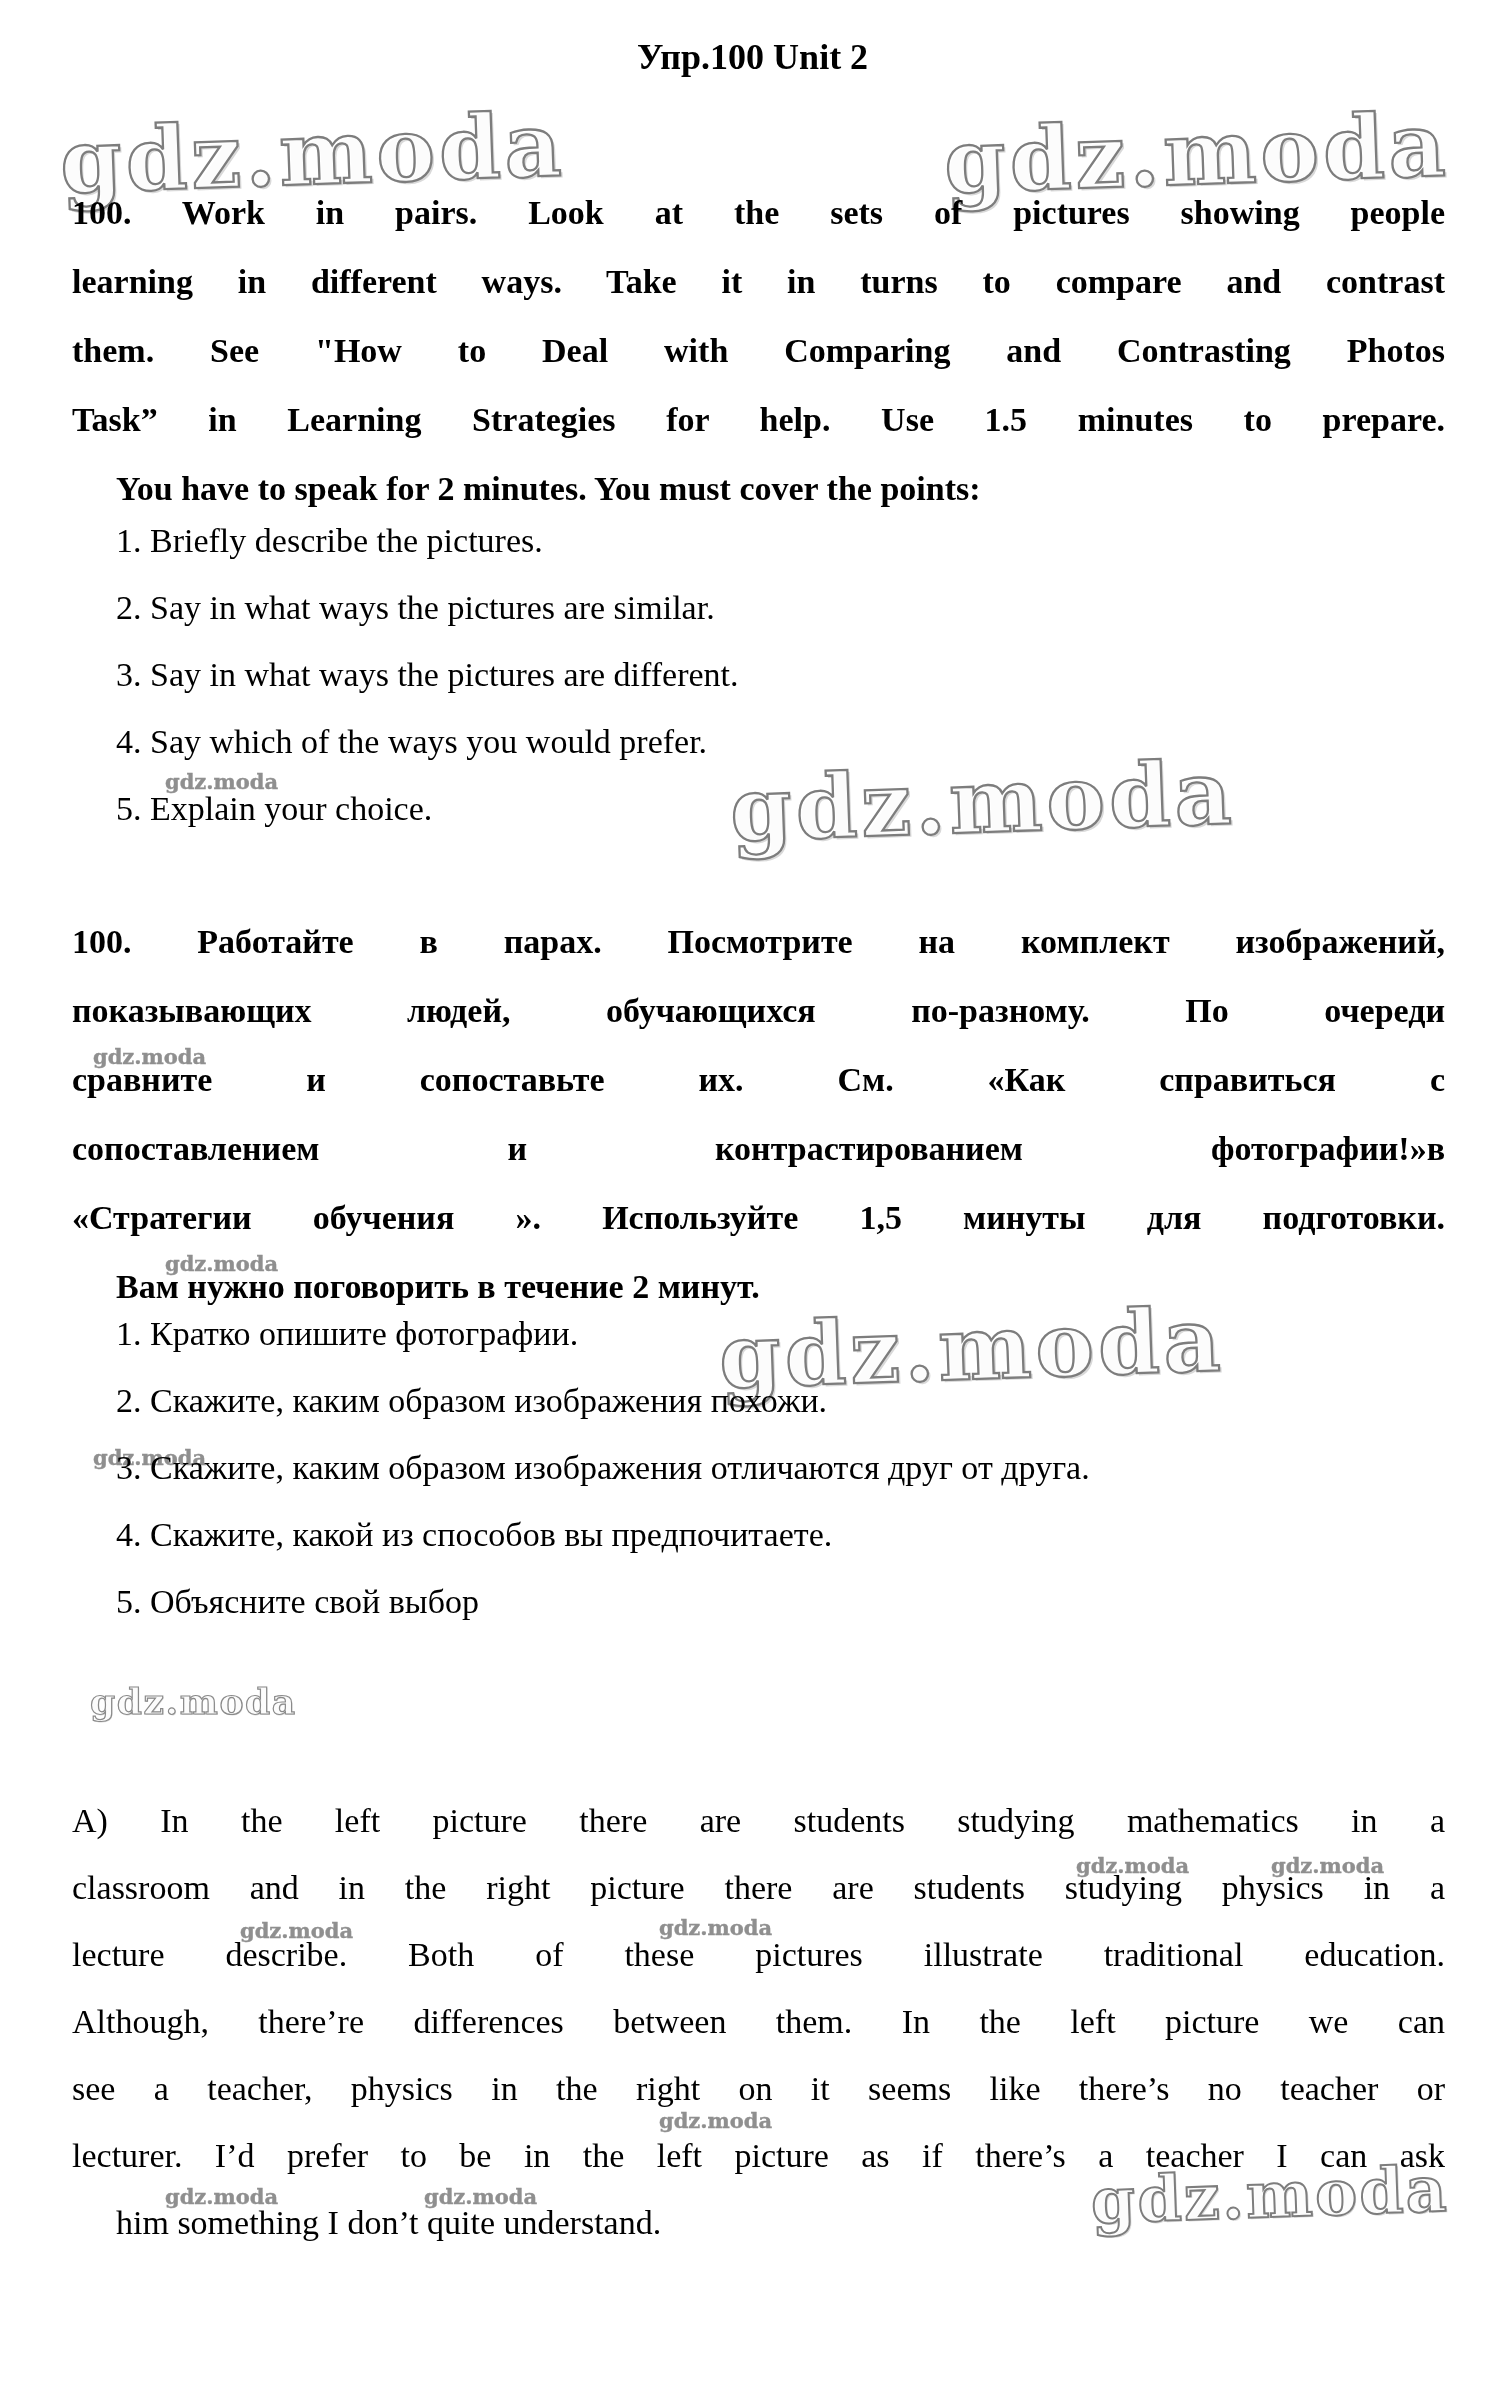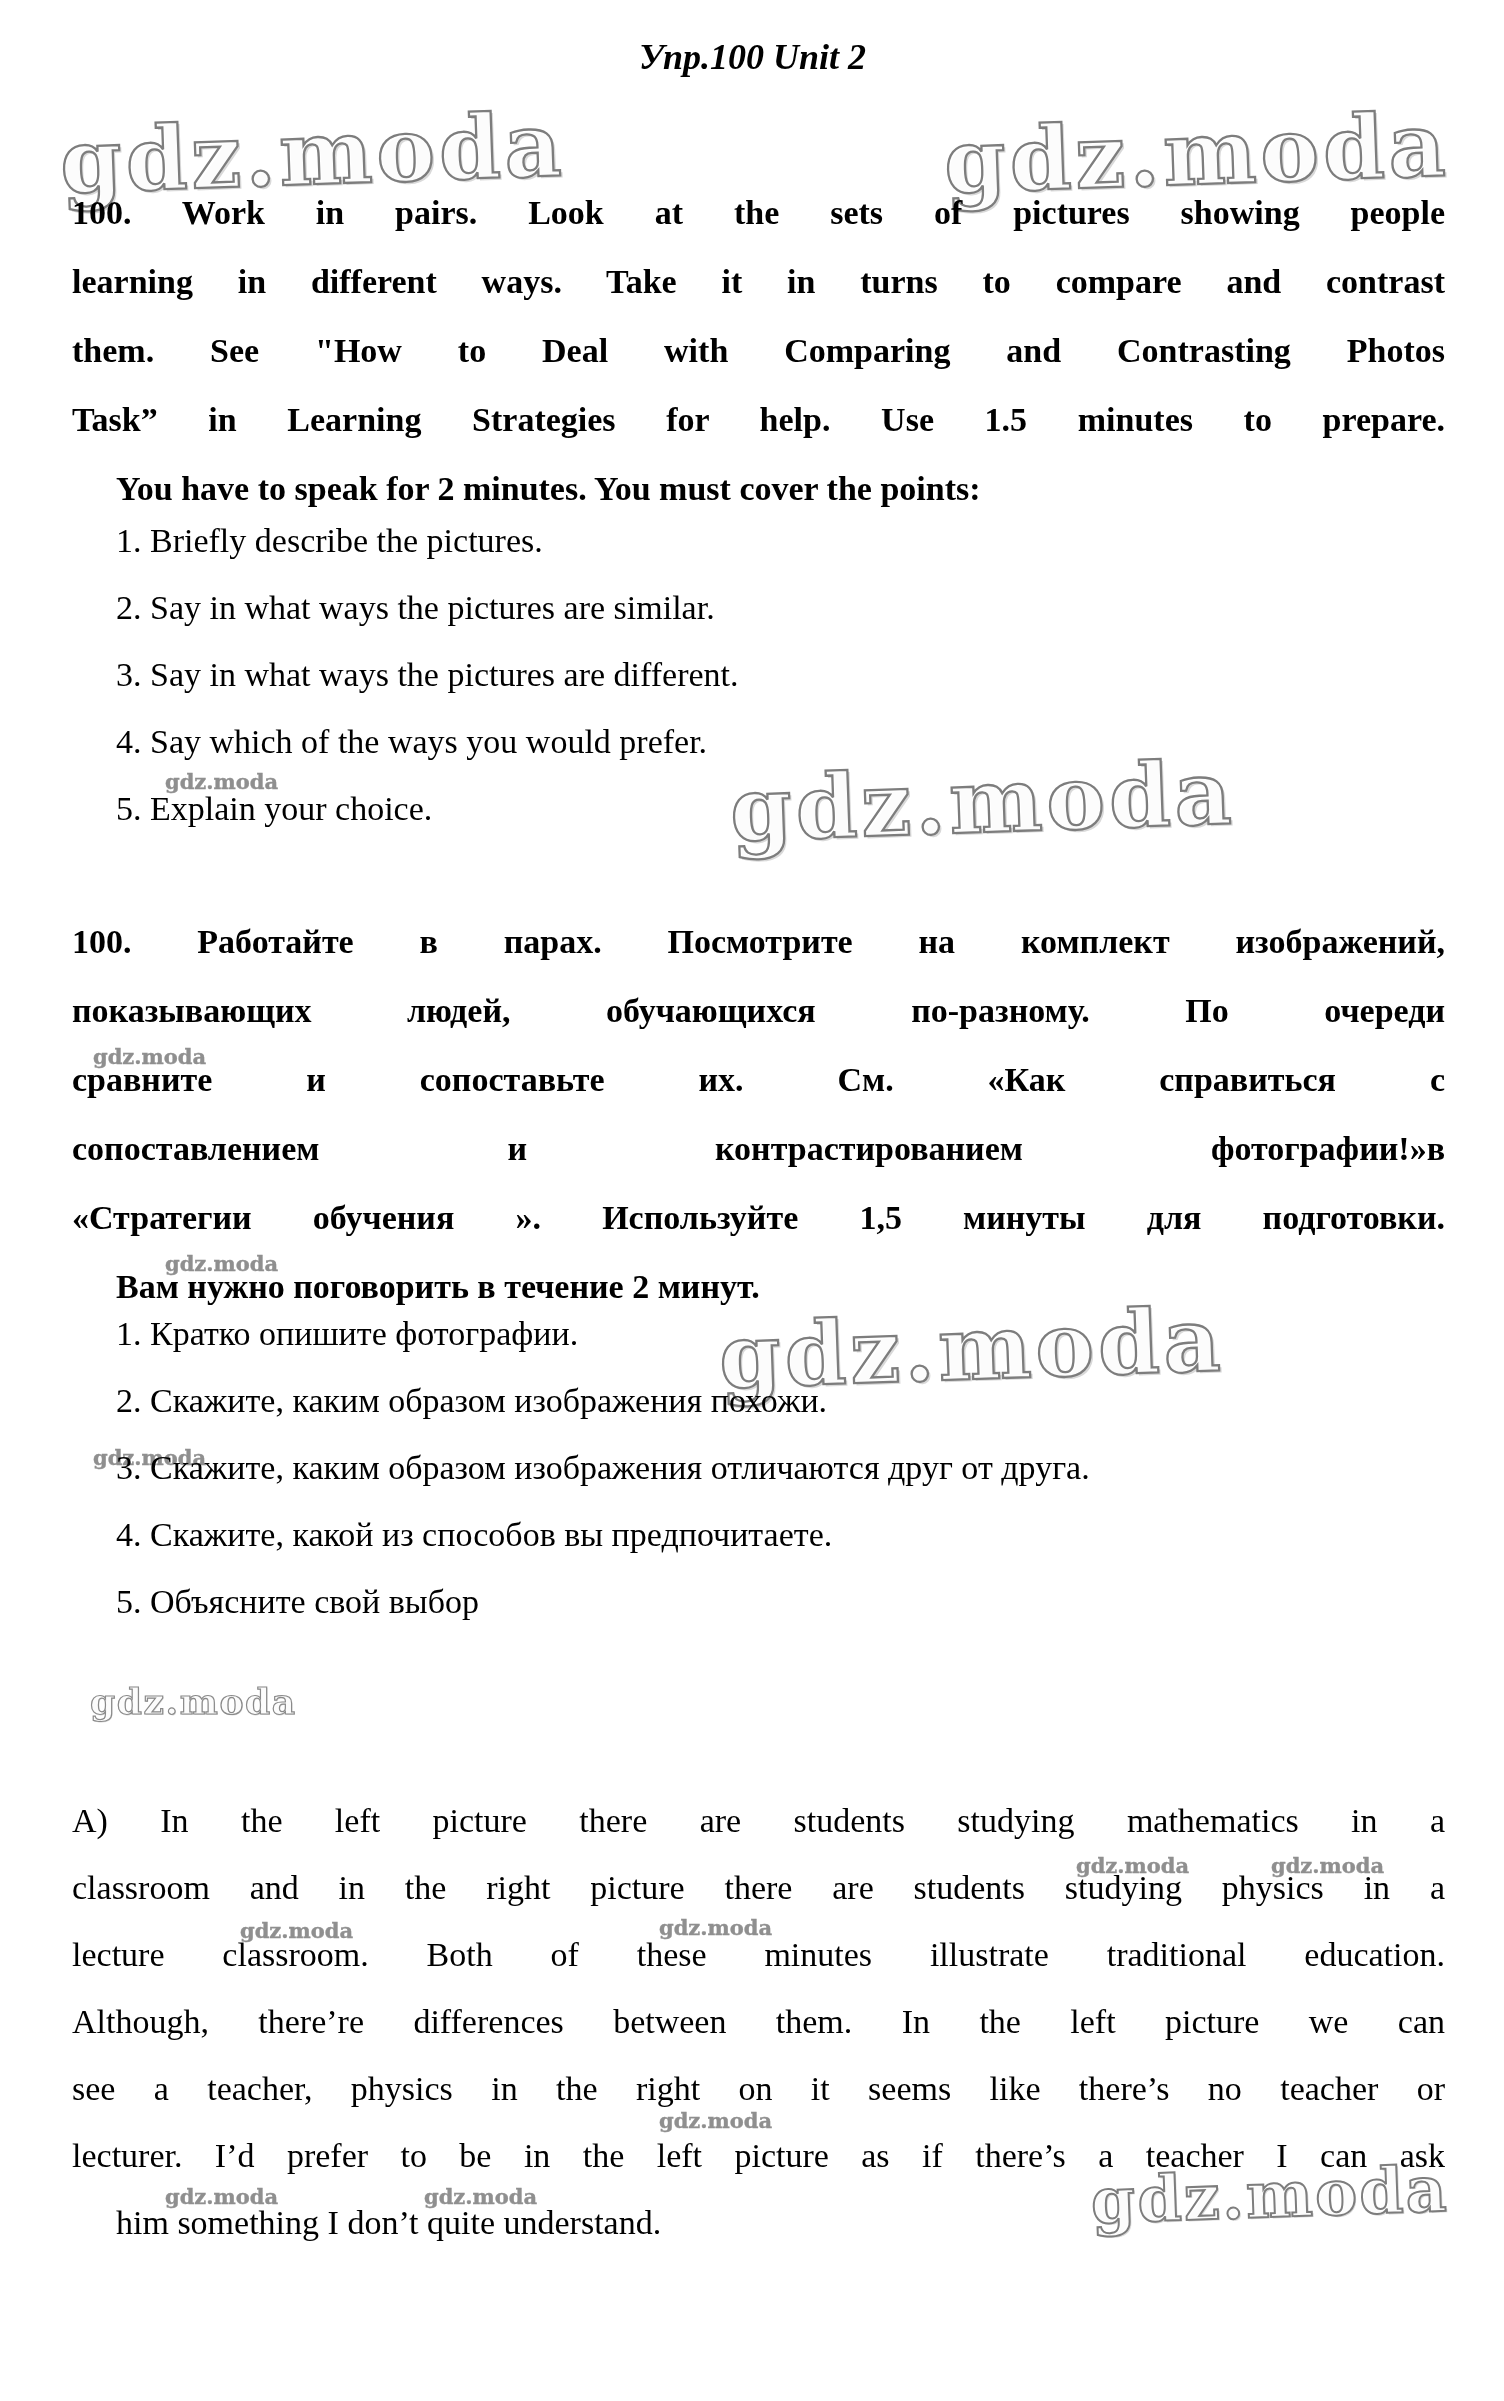--- a/index.html
+++ b/index.html
@@ -24,21 +24,20 @@
   }
   .page-title {
     position: absolute;
     top: 36px;
     left: 0;
     width: 100%;
     text-align: center;
     font-weight: bold;
     font-size: 36px;
     z-index: 2;
-    font-style: italic;
   }
   .para-en   { top: 178px;  font-size: 34px; font-weight: bold; line-height: 69px; }
   .list-en   { top: 507px;  font-size: 34px; line-height: 67px; }
   .para-ru   { top: 907px; font-size: 34px; font-weight: bold; line-height: 69px; }
   .list-ru   { top: 1300px; font-size: 34px; line-height: 67px; }
   .para-ans  { top: 1787px; font-size: 34px; line-height: 67px; }
 
   .jl { text-align: justify; text-align-last: justify; }
   .ll { text-align: left;    text-align-last: left; margin-left: 44px; }
 
@@ -156,21 +155,21 @@
     <div class="ll">1. Кратко опишите фотографии.</div>
     <div class="ll">2. Скажите, каким образом изображения похожи.</div>
     <div class="ll">3. Скажите, каким образом изображения отличаются друг от друга.</div>
     <div class="ll">4. Скажите, какой из способов вы предпочитаете.</div>
     <div class="ll">5. Объясните свой выбор</div>
   </div>
 
   <div class="content-block para-ans">
     <div class="jl">A) In the left picture there are students studying mathematics in a</div>
     <div class="jl">classroom and in the right picture there are students studying physics in a</div>
-    <div class="jl">lecture classroom. Both of these minutes illustrate traditional education.</div>
+    <div class="jl">lecture describe. Both of these pictures illustrate traditional education.</div>
     <div class="jl">Although, there’re differences between them. In the left picture we can</div>
     <div class="jl">see a teacher, physics in the right on it seems like there’s no teacher or</div>
     <div class="jl">lecturer. I’d prefer to be in the left picture as if there’s a teacher I can ask</div>
     <div class="ll">him something I don’t quite understand.</div>
   </div>
 
 </div>
 
 
 </body></html>

